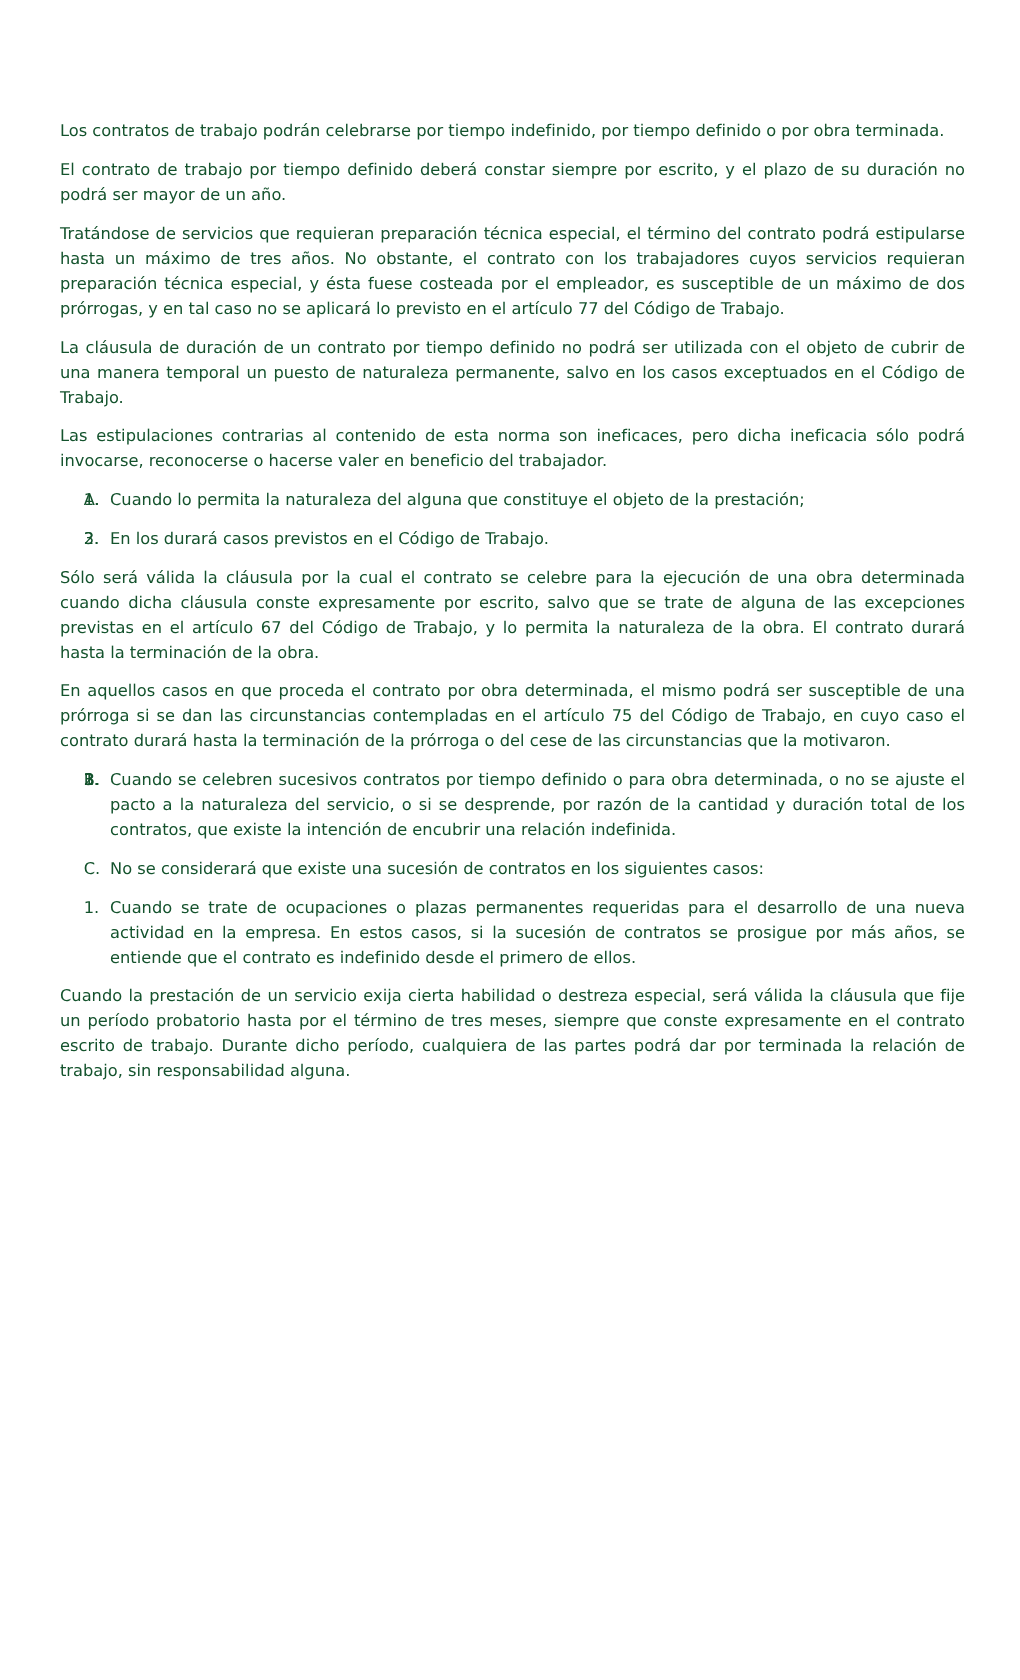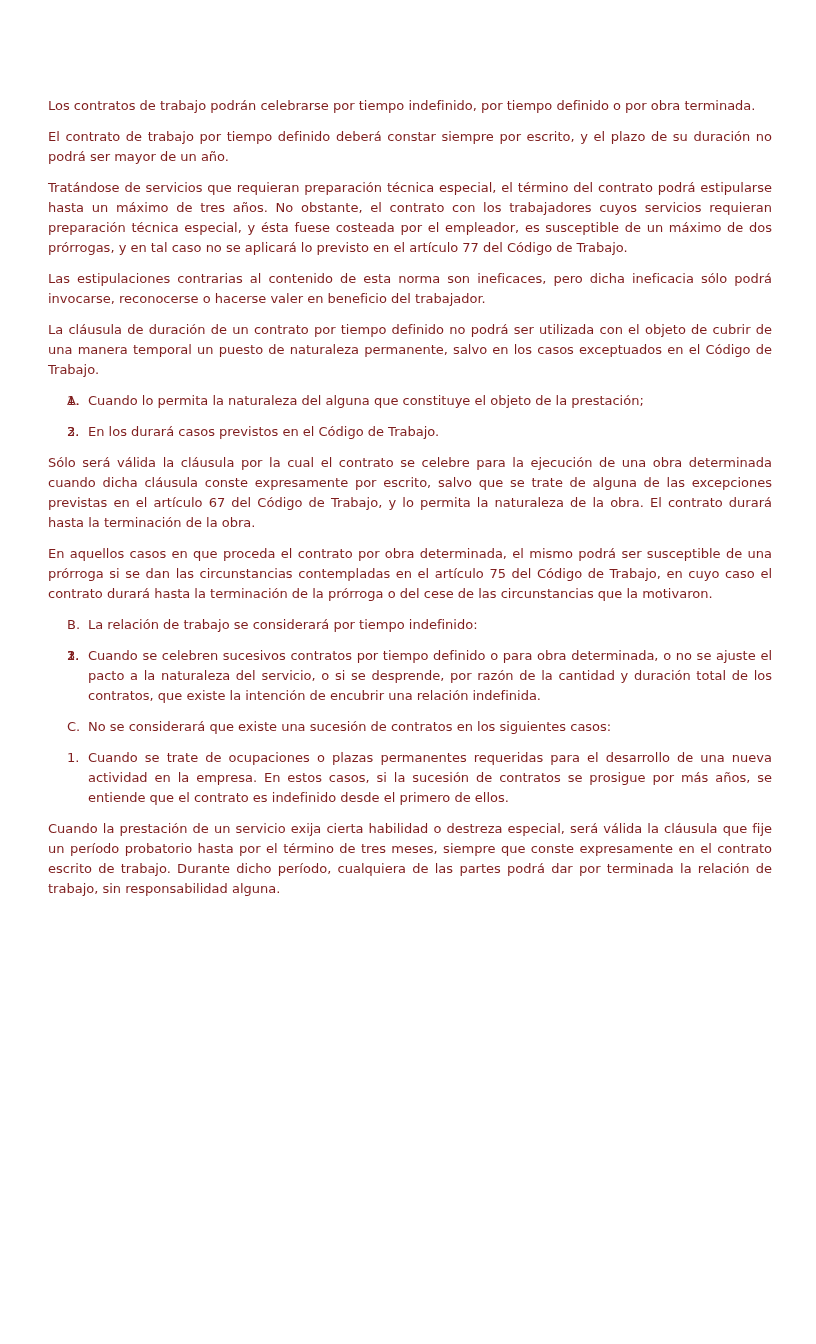--- a/index.html
+++ b/index.html
@@ -35,32 +35,32 @@
     position: absolute;
     left: 19px;
     top: 0;
     width: 21px;
     text-align: left;
   }
 </style>
 </head>
 <body style="background: rgb(255, 255, 255);">
 
-<main class="doc" style="color: #7f1d1d;">
+<main class="doc" style="color: #14532d;">
     <div class="block">Los contratos de trabajo podrán celebrarse por tiempo indefinido, por tiempo definido o por obra terminada.</div>
     <div class="block">El contrato de trabajo por tiempo definido deberá constar siempre por escrito, y el plazo de su duración no podrá ser mayor de un año.</div>
     <div class="block">Tratándose de servicios que requieran preparación técnica especial, el término del contrato podrá estipularse hasta un máximo de tres años. No obstante, el contrato con los trabajadores cuyos servicios requieran preparación técnica especial, y ésta fuese costeada por el empleador, es susceptible de un máximo de dos prórrogas, y en tal caso no se aplicará lo previsto en el artículo 77 del Código de Trabajo.</div>
+    <div class="block">La cláusula de duración de un contrato por tiempo definido no podrá ser utilizada con el objeto de cubrir de una manera temporal un puesto de naturaleza permanente, salvo en los casos exceptuados en el Código de Trabajo.</div>
     <div class="block">Las estipulaciones contrarias al contenido de esta norma son ineficaces, pero dicha ineficacia sólo podrá invocarse, reconocerse o hacerse valer en beneficio del trabajador.</div>
-    <div class="block">La cláusula de duración de un contrato por tiempo definido no podrá ser utilizada con el objeto de cubrir de una manera temporal un puesto de naturaleza permanente, salvo en los casos exceptuados en el Código de Trabajo.</div>
     <div class="block li"><span class="marker">A.</span></div>
     <div class="block li"><span class="marker">1.</span><span>Cuando lo permita la naturaleza del alguna que constituye el objeto de la prestación;</span></div>
     <div class="block li"><span class="marker">2.</span></div>
     <div class="block li"><span class="marker">3.</span><span>En los durará casos previstos en el Código de Trabajo.</span></div>
     <div class="block">Sólo será válida la cláusula por la cual el contrato se celebre para la ejecución de una obra determinada cuando dicha cláusula conste expresamente por escrito, salvo que se trate de alguna de las excepciones previstas en el artículo 67 del Código de Trabajo, y lo permita la naturaleza de la obra. El contrato durará hasta la terminación de la obra.</div>
     <div class="block">En aquellos casos en que proceda el contrato por obra determinada, el mismo podrá ser susceptible de una prórroga si se dan las circunstancias contempladas en el artículo 75 del Código de Trabajo, en cuyo caso el contrato durará hasta la terminación de la prórroga o del cese de las circunstancias que la motivaron.</div>
-    <div class="block li"><span class="marker">B.</span><span>La relación de trabajo se considerará por tiempo indefinido:</span></div>
+    <div class="block li"><span class="marker">B.</span></div>
     <div class="block li"><span class="marker">1.</span></div>
     <div class="block li"><span class="marker">2.</span></div>
     <div class="block li"><span class="marker">3.</span><span>Cuando se celebren sucesivos contratos por tiempo definido o para obra determinada, o no se ajuste el pacto a la naturaleza del servicio, o si se desprende, por razón de la cantidad y duración total de los contratos, que existe la intención de encubrir una relación indefinida.</span></div>
     <div class="block li"><span class="marker">C.</span><span>No se considerará que existe una sucesión de contratos en los siguientes casos:</span></div>
     <div class="block li"><span class="marker">1.</span><span>Cuando se trate de ocupaciones o plazas permanentes requeridas para el desarrollo de una nueva actividad en la empresa. En estos casos, si la sucesión de contratos se prosigue por más años, se entiende que el contrato es indefinido desde el primero de ellos.</span></div>
     <div class="block">Cuando la prestación de un servicio exija cierta habilidad o destreza especial, será válida la cláusula que fije un período probatorio hasta por el término de tres meses, siempre que conste expresamente en el contrato escrito de trabajo. Durante dicho período, cualquiera de las partes podrá dar por terminada la relación de trabajo, sin responsabilidad alguna.</div>
   </main>
 
 </body></html>

